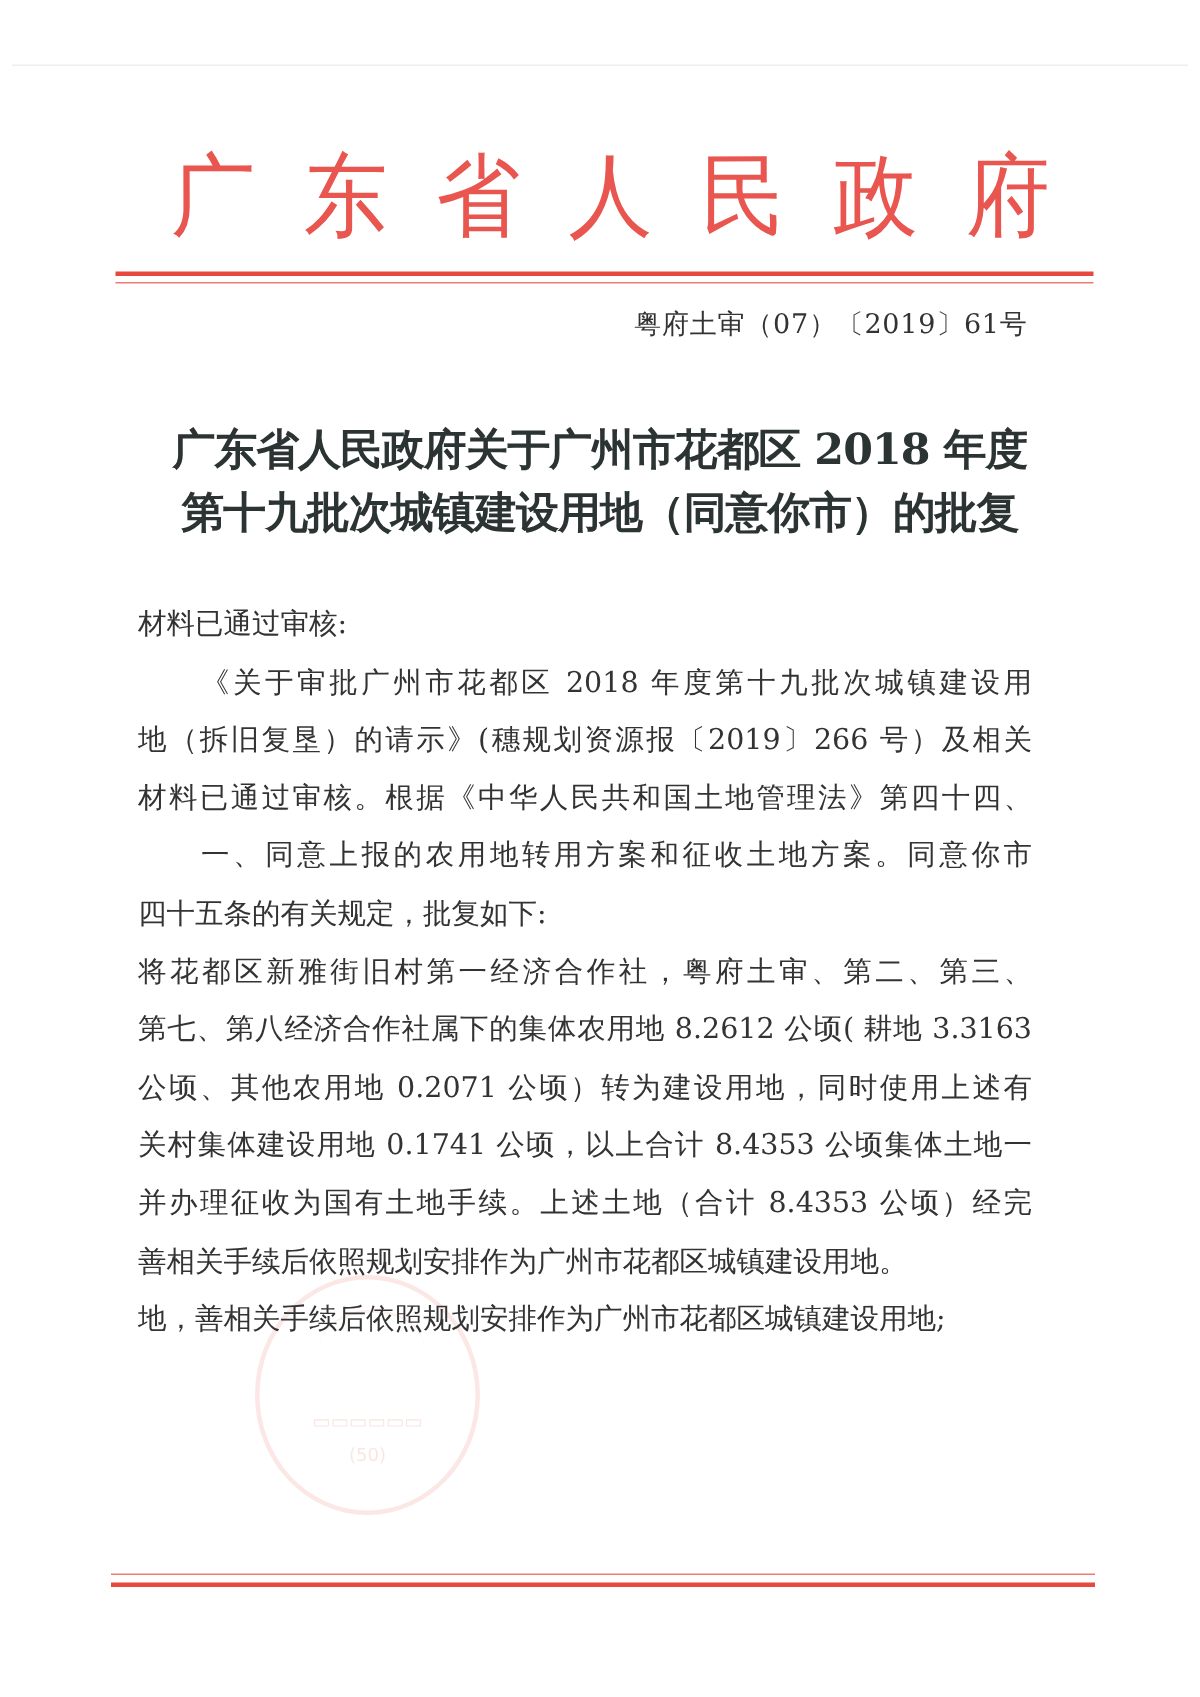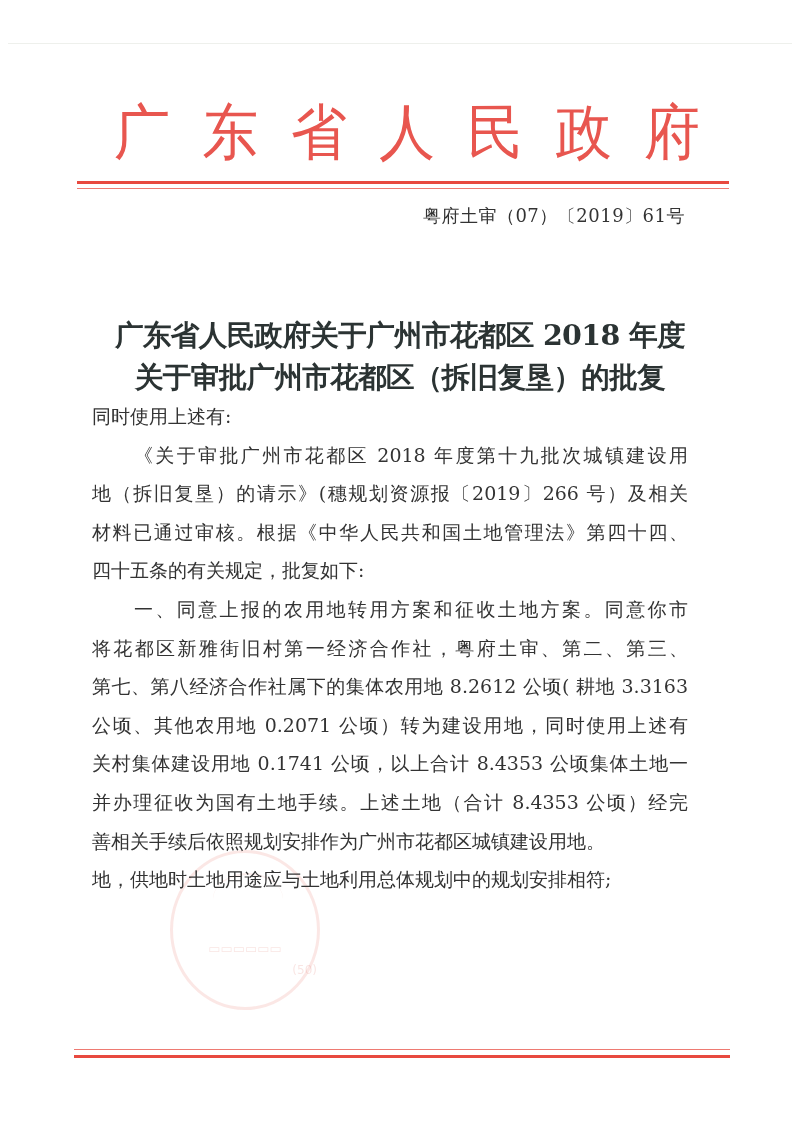--- a/index.html
+++ b/index.html
@@ -75,21 +75,20 @@
       left: 70px;
       top: 278px;
       width: 660px;
       text-align: center;
       font-family: "DejaVu Serif", "Liberation Serif", serif;
       font-weight: bold;
       font-size: 28.5px;
       line-height: 42px;
       color: #2b3333;
       letter-spacing: -0.6px;
-      margin-top: 36px;
     }
     .doc-title div { white-space: nowrap; }
 
     .body {
       position: absolute;
       left: 92px;
       top: 397px;
       width: 596px;
       font-family: "DejaVu Serif", "Liberation Serif", serif;
       font-size: 19px;
@@ -134,21 +133,21 @@
       top: 88px;
       text-align: center;
       font-size: 13px;
       color: rgba(220, 110, 100, 0.18);
       font-family: "DejaVu Sans", sans-serif;
     }
     .seal-num {
       position: absolute;
       left: 0; right: 0;
       top: 110px;
-      text-align: right;
+      text-align: center;
       font-size: 12px;
       color: rgba(220, 110, 100, 0.18);
       font-family: "DejaVu Sans", sans-serif;
     }
   </style>
 </head>
 <body>
 
 <div class="page">
 
@@ -164,41 +163,41 @@
     <span>府</span>
   </div>
 
   <div class="red-rule rule-top-thick"></div>
   <div class="red-rule rule-top-thin"></div>
 
   <div class="doc-number">粤府土审（07）〔2019〕61号</div>
 
   <div class="doc-title">
     <div>广东省人民政府关于广州市花都区 2018 年度</div>
-    <div>关于审批广州市花都区（拆旧复垦）的批复</div>
+    <div>第十九批次城镇建设用地（同意你市）的批复</div>
   </div>
 
   <div class="seal">
     <div class="seal-inner"></div>
     <div class="seal-text">▭▭▭▭▭▭</div>
     <div class="seal-num">(50)</div>
   </div>
 
   <div class="body">
-    <div class="line left">同时使用上述有:</div>
+    <div class="line left">材料已通过审核:</div>
     <div class="line just indent">《关于审批广州市花都区 2018 年度第十九批次城镇建设用</div>
     <div class="line just">地（拆旧复垦）的请示》(穗规划资源报〔2019〕266 号）及相关</div>
     <div class="line just">材料已通过审核。根据《中华人民共和国土地管理法》第四十四、</div>
+    <div class="line just indent">一、同意上报的农用地转用方案和征收土地方案。同意你市</div>
     <div class="line left">四十五条的有关规定，批复如下:</div>
-    <div class="line just indent">一、同意上报的农用地转用方案和征收土地方案。同意你市</div>
     <div class="line just">将花都区新雅街旧村第一经济合作社，粤府土审、第二、第三、</div>
     <div class="line just">第七、第八经济合作社属下的集体农用地 8.2612 公顷( 耕地 3.3163</div>
     <div class="line just">公顷、其他农用地 0.2071 公顷）转为建设用地，同时使用上述有</div>
     <div class="line just">关村集体建设用地 0.1741 公顷，以上合计 8.4353 公顷集体土地一</div>
     <div class="line just">并办理征收为国有土地手续。上述土地（合计 8.4353 公顷）经完</div>
     <div class="line left">善相关手续后依照规划安排作为广州市花都区城镇建设用地。</div>
-    <div class="line left">地，供地时土地用途应与土地利用总体规划中的规划安排相符;</div>
+    <div class="line left">地，善相关手续后依照规划安排作为广州市花都区城镇建设用地;</div>
   </div>
 
   <div class="red-rule rule-bot-thin"></div>
   <div class="red-rule rule-bot-thick"></div>
 
 </div>
 
 </body></html>

